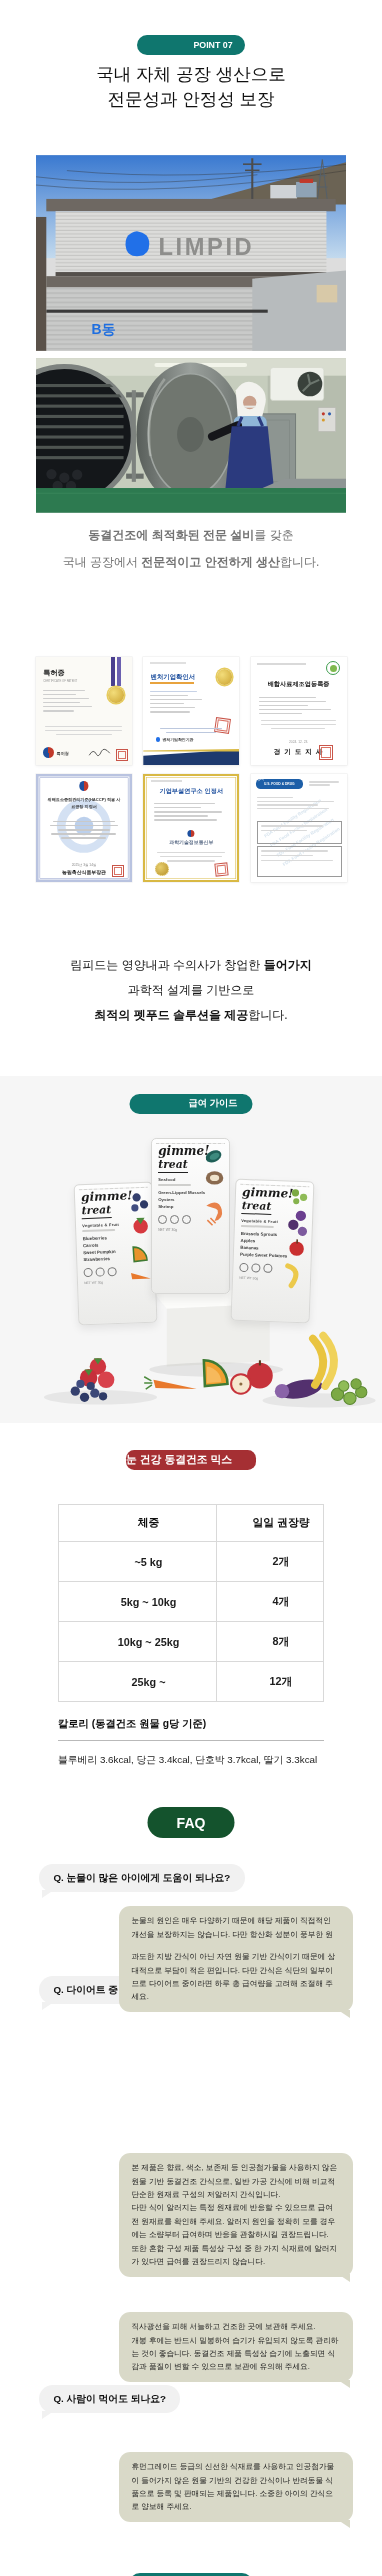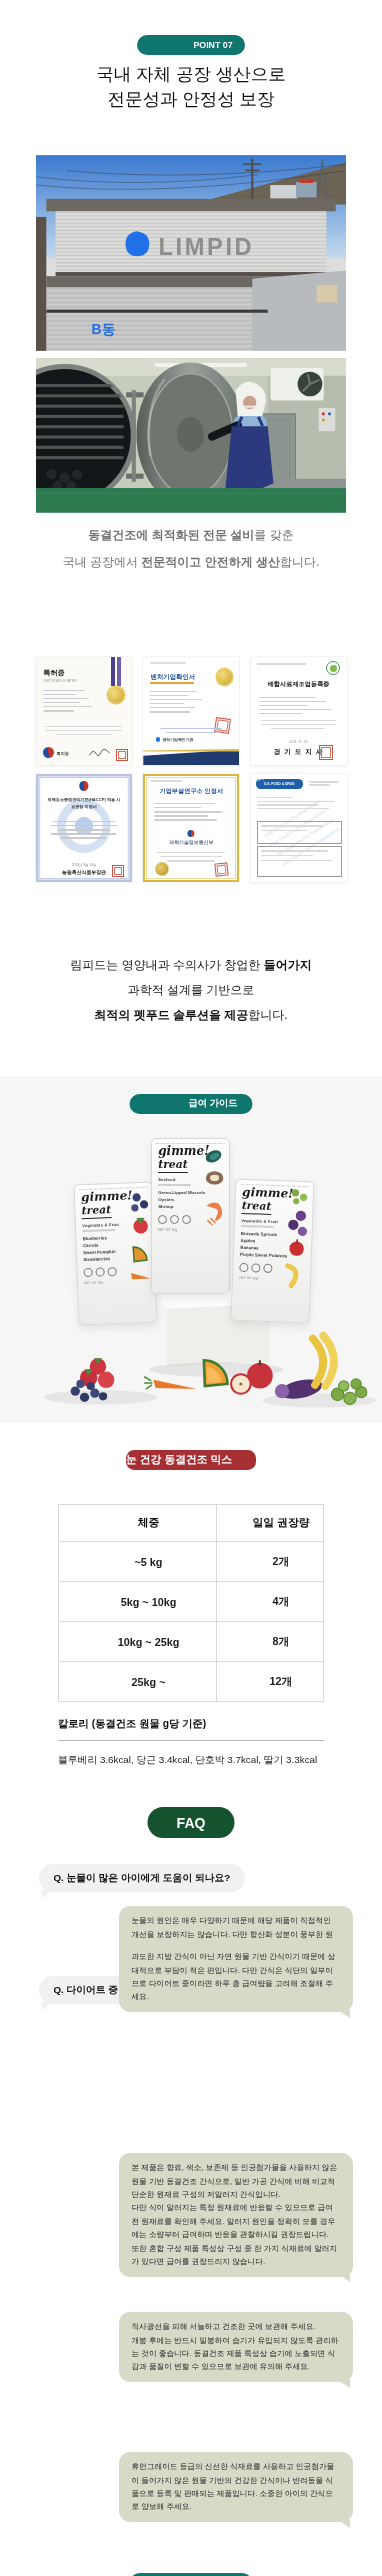--- a/index.html
+++ b/index.html
@@ -508,18 +508,19 @@
 
   <div class="qb" style="top:1864px;">Q. 눈물이 많은 아이에게 도움이 되나요?</div>
   <div class="ab" style="top:1906px;">눈물의 원인은 매우 다양하기 때문에 해당 제품이 직접적인 개선을 보장하지는 않습니다. 다만 항산화 성분이 풍부한 원물로 구성되어 있어 눈 건강을 일상적으로 관리하는 간식으로 활용하실 수 있습니다.</div>
   <div class="qb" style="top:1976px;">Q. 다이어트 중인데 급여해도 되나요?</div>
   <div class="ab" style="top:1942px;">과도한 지방 간식이 아닌 자연 원물 기반 간식이기 때문에 상대적으로 부담이 적은 편입니다. 다만 간식은 식단의 일부이므로 다이어트 중이라면 하루 총 급여량을 고려해 조절해 주세요.</div>
   <div class="ab" style="top:2153px;">본 제품은 향료, 색소, 보존제 등 인공첨가물을 사용하지 않은 원물 기반 동결건조 간식으로, 일반 가공 간식에 비해 비교적 단순한 원재료 구성의 저알러지 간식입니다.
 다만 식이 알러지는 특정 원재료에 반응할 수 있으므로 급여 전 원재료를 확인해 주세요. 알러지 원인을 정확히 모를 경우에는 소량부터 급여하며 반응을 관찰하시길 권장드립니다.
 또한 혼합 구성 제품 특성상 구성 중 한 가지 식재료에 알러지가 있다면 급여를 권장드리지 않습니다.</div>
   <div class="ab" style="top:2312px;">직사광선을 피해 서늘하고 건조한 곳에 보관해 주세요.
 개봉 후에는 반드시 밀봉하여 습기가 유입되지 않도록 관리하는 것이 좋습니다. 동결건조 제품 특성상 습기에 노출되면 식감과 품질이 변할 수 있으므로 보관에 유의해 주세요.</div>
+  <div class="qb" style="top:2385px;">Q. 사람이 먹어도 되나요?</div>
   <div class="ab" style="top:2452px;">휴먼그레이드 등급의 신선한 식재료를 사용하고 인공첨가물이 들어가지 않은 원물 기반의 건강한 간식이나 반려동물 식품으로 등록 및 판매되는 제품입니다. 소중한 아이의 간식으로 양보해 주세요.</div>
 
   <div class="abs pill pill-black" style="top:2573px;left:50%;transform:translateX(-50%);width:79px;height:20.6px;font-size:9.3px;"></div>
 
 </div>
 
 
 </body></html>

